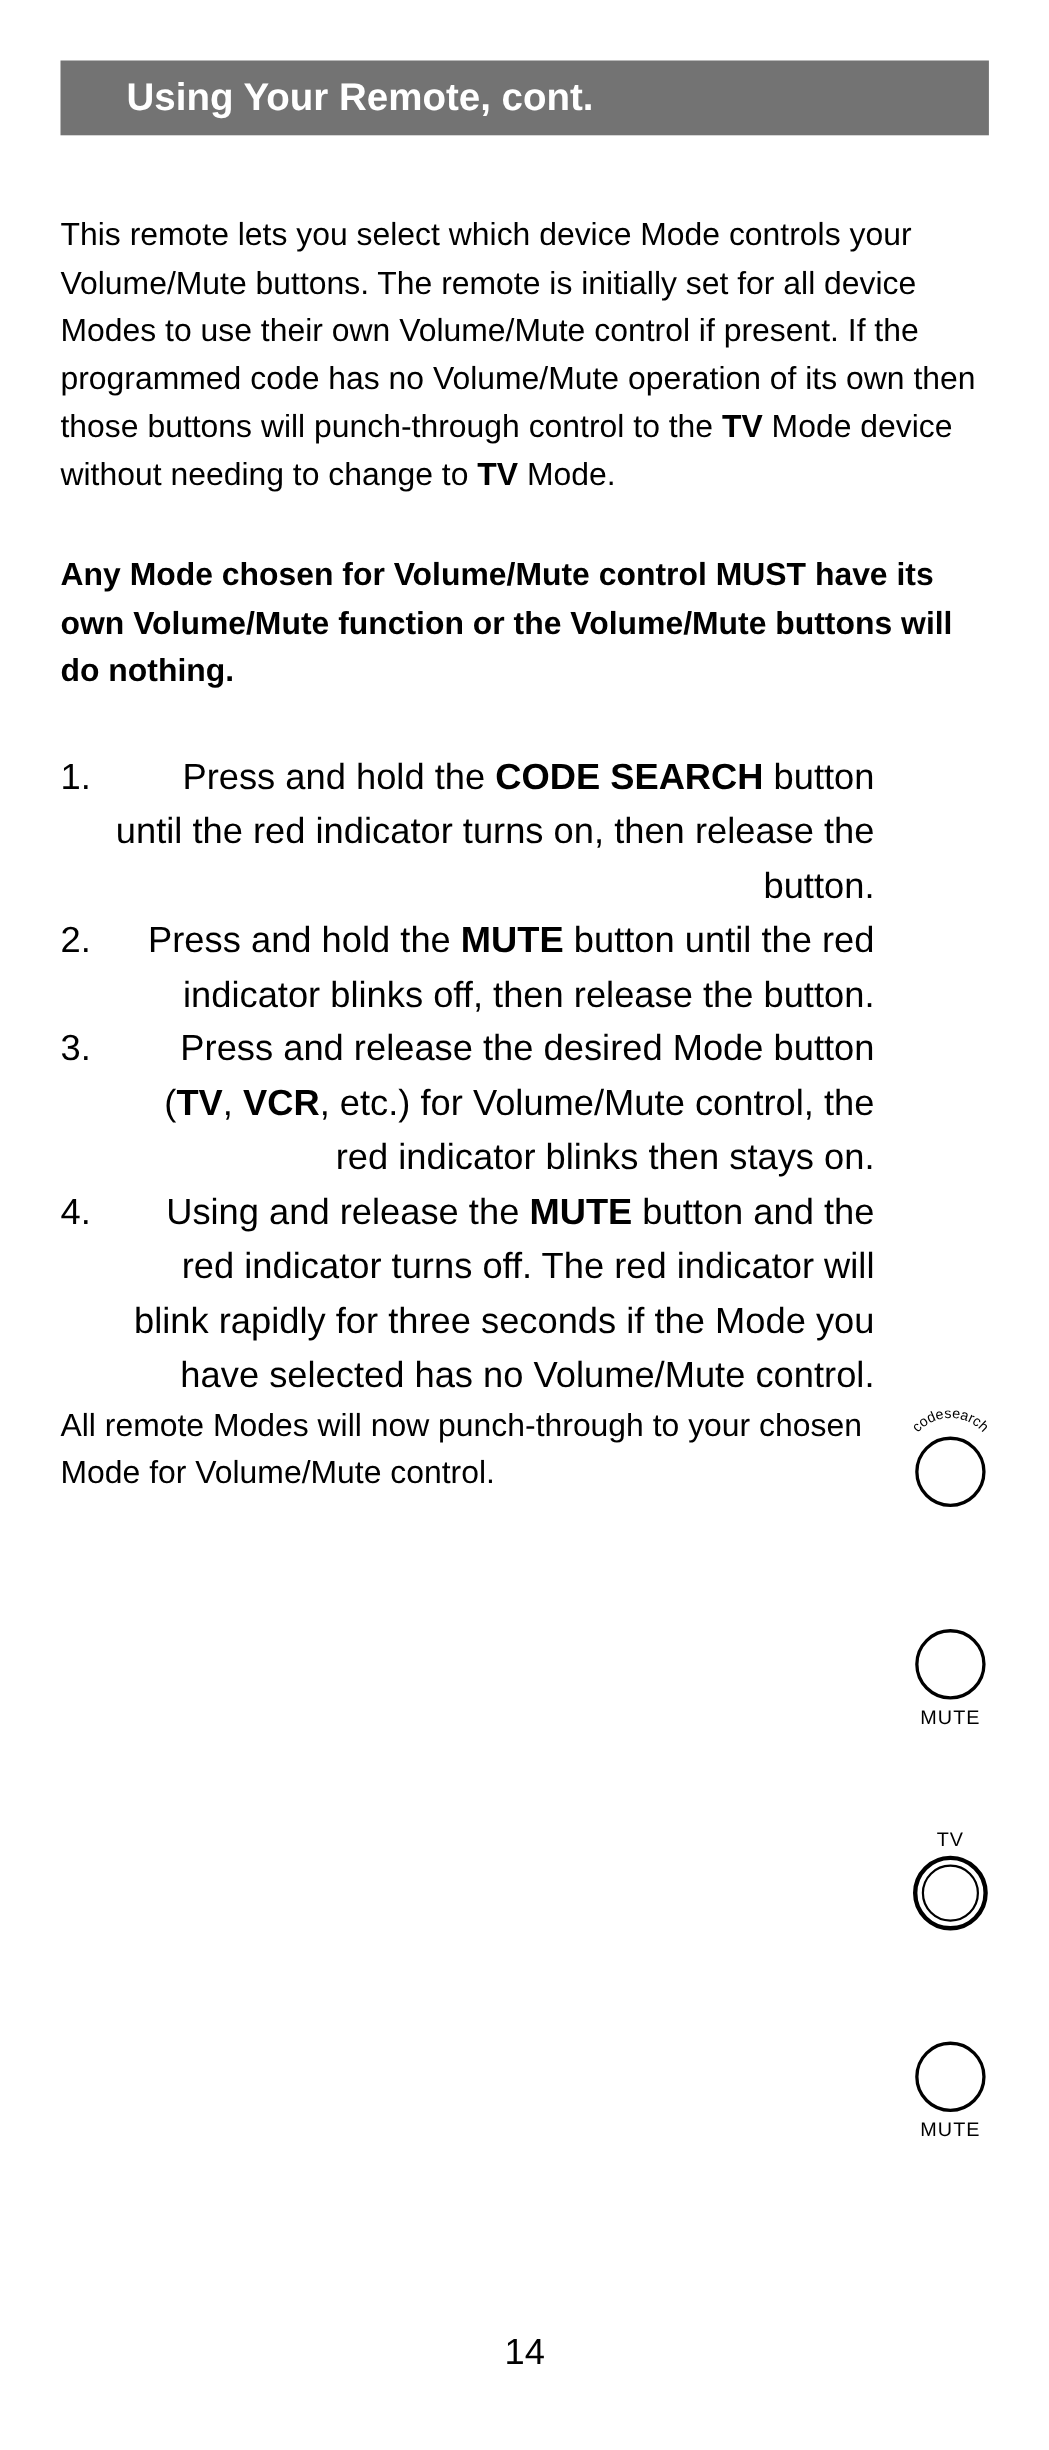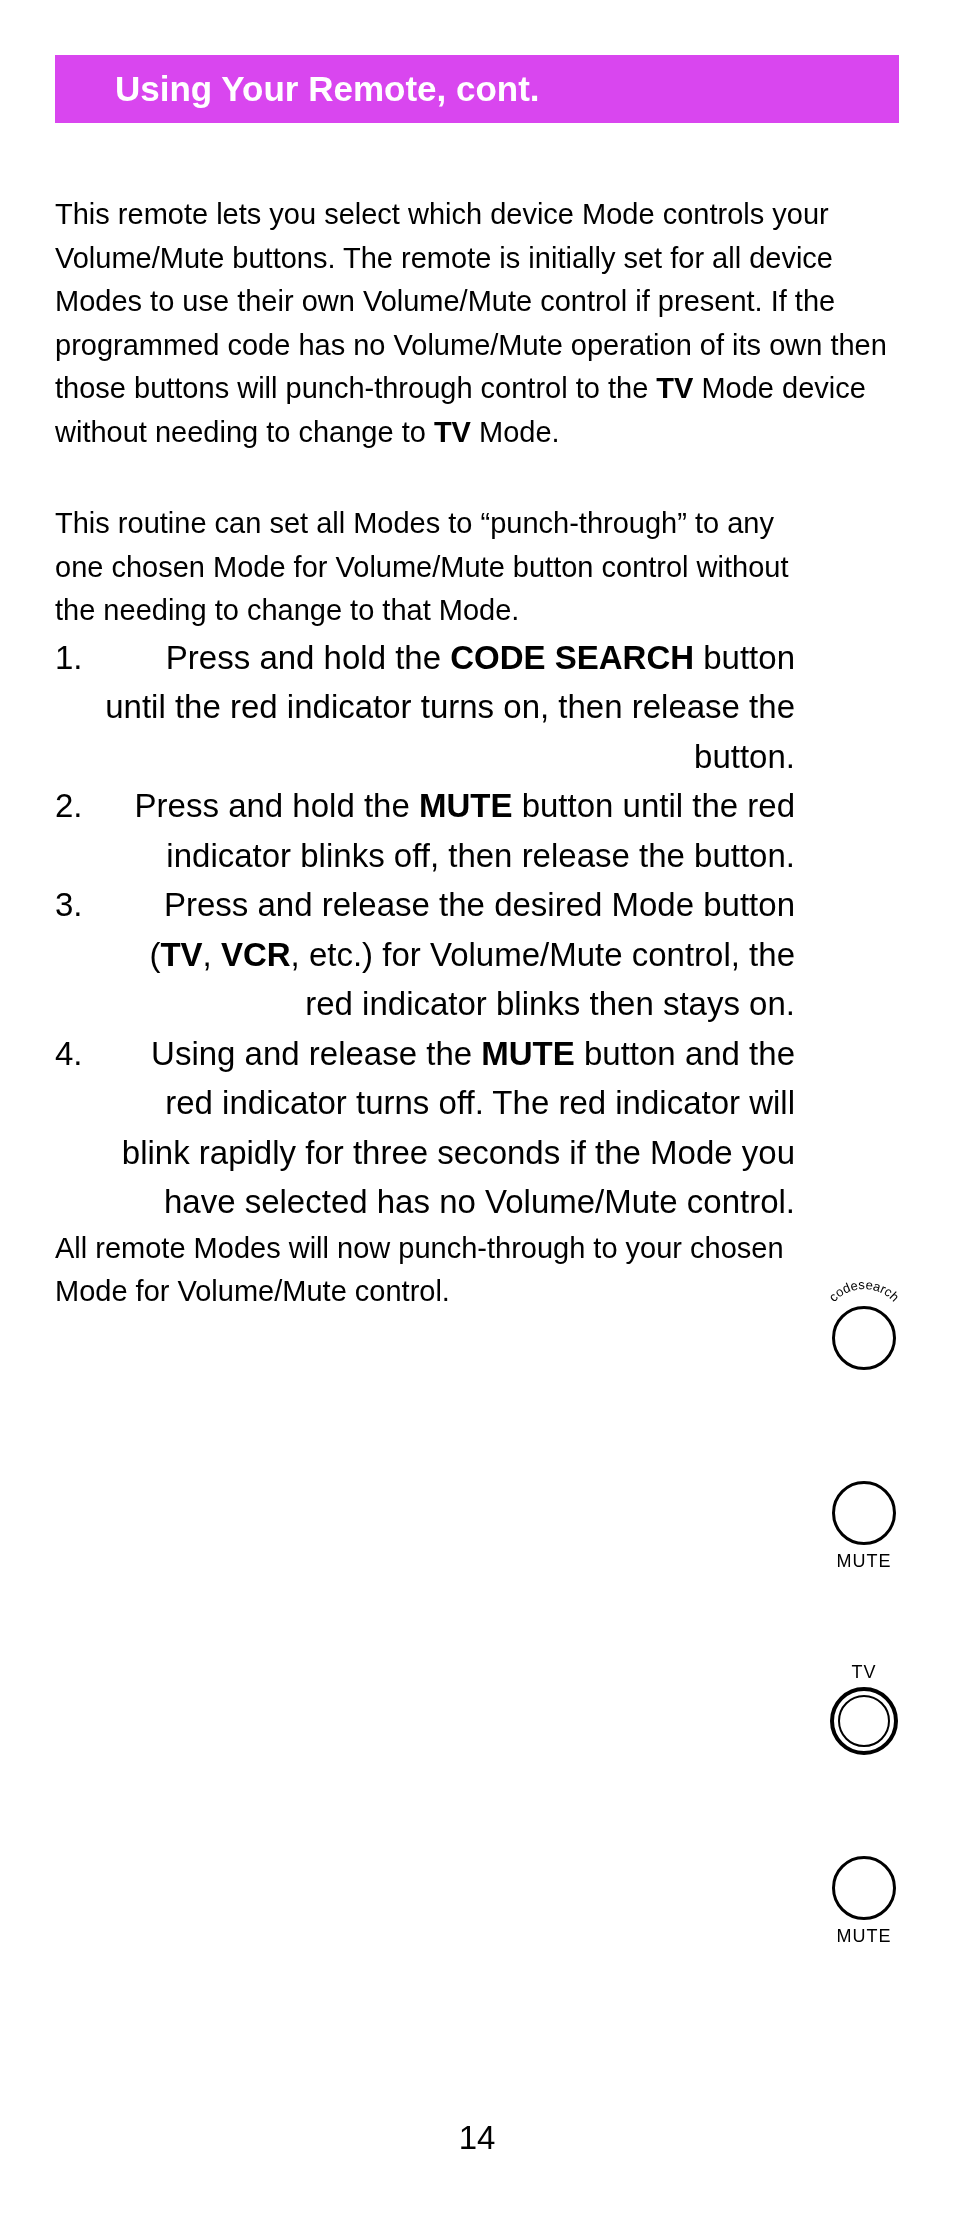--- a/index.html
+++ b/index.html
@@ -6,21 +6,21 @@
   body {
     font-family: "Segoe UI", Arial, Helvetica, sans-serif;
     background: #fff;
     width: 954px;
     min-height: 2227px;
     padding: 55px 55px 0 55px;
     color: #000;
     position: relative;
   }
   .header-bar {
-    background: #d946ef;
+    background: #737373;
     color: #fff;
     font-weight: 700;
     font-size: 35px;
     padding: 14px 0 14px 60px;
     margin-bottom: 70px;
   }
   .h1 {
     font-weight: 700;
     font-size: 38px;
     line-height: 1.2;
@@ -119,26 +119,26 @@
 <body>
 
 <div class="header-bar">
   <span>Using Your Remote, cont.</span>
 </div>
 
 <div>
   <p class="body-text">
     <span>This remote lets you select which device Mode controls your Volume/Mute buttons. The remote is initially set for all device Modes to use their own Volume/Mute control if present. If the programmed code has no Volume/Mute operation of its own then those buttons will punch-through control to the </span><span class="b">TV</span><span> Mode device without needing to change to </span><span class="b">TV</span><span> Mode.</span>
   </p>
+  <p class="body-text b section-gap">Any Mode chosen for Volume/Mute control MUST have its own Volume/Mute function or the Volume/Mute buttons will do nothing.</p>
 </div>
 
 <div class="section-gap">
 
   <div class="text-col">
-    <p class="body-text">This routine can set all Modes to “punch-through” to any one chosen Mode for Volume/Mute button control without the needing to change to that Mode.</p>
     <ol class="ol">
       <li class="ol-item">
         <span>Press and hold the </span><span class="b">CODE SEARCH</span><span> button until the red indicator turns on, then release the button.</span>
       </li>
       <li class="ol-item">
         <span>Press and hold the </span><span class="b">MUTE</span><span> button until the red indicator blinks off, then release the button.</span>
       </li>
       <li class="ol-item">
         <span>Press and release the desired Mode button (</span><span class="b">TV</span><span>, </span><span class="b">VCR</span><span>, etc.) for Volume/Mute control, the red indicator blinks then stays on.</span>
       </li>

